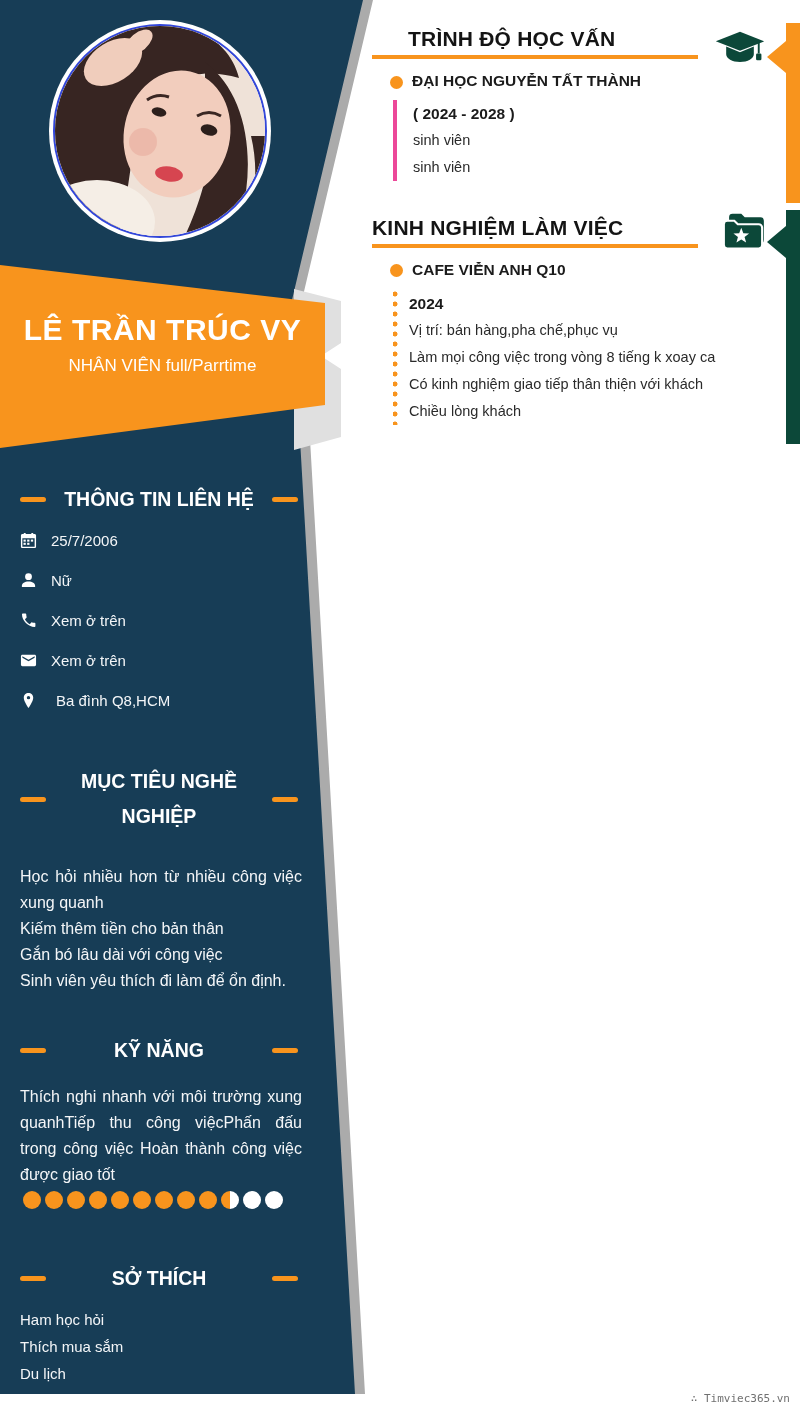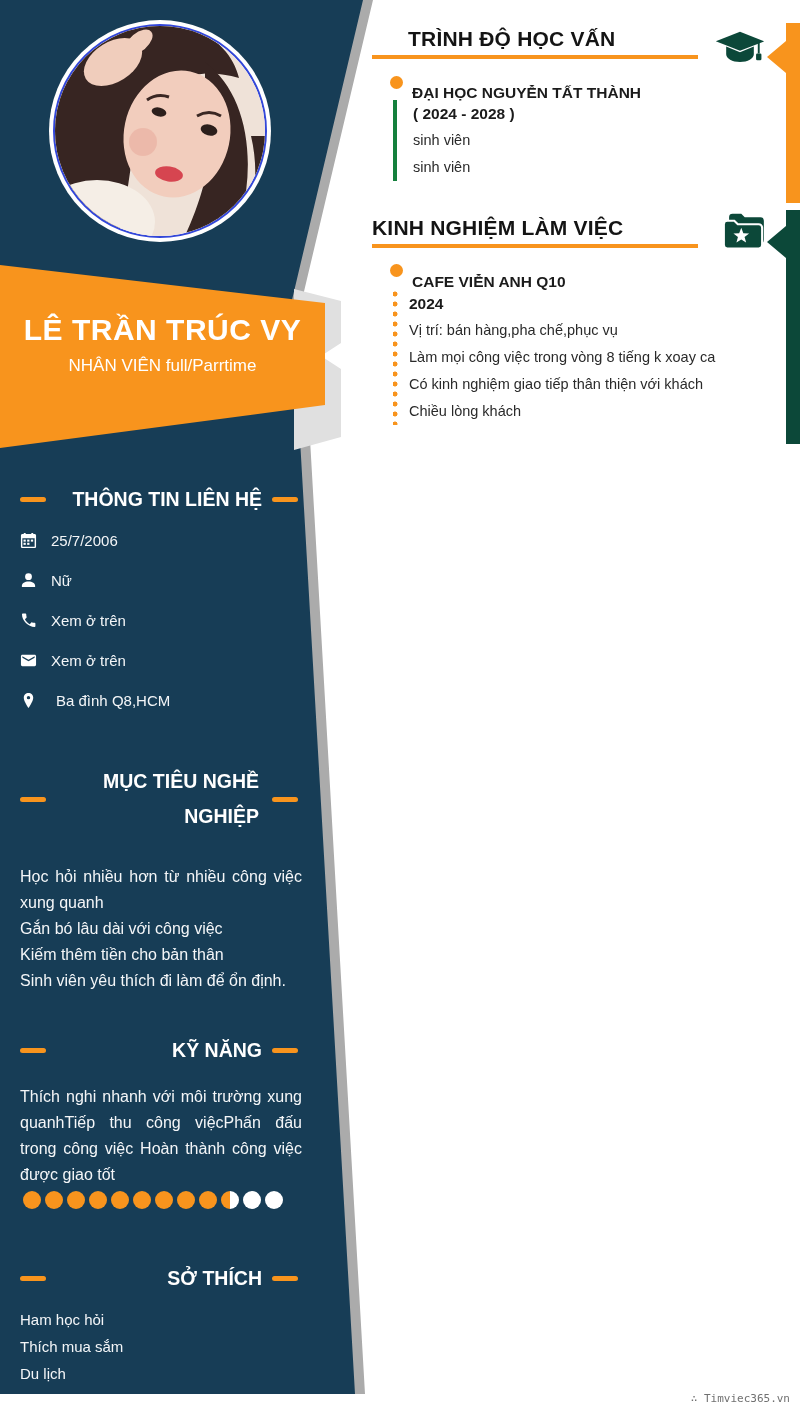--- a/index.html
+++ b/index.html
@@ -18,39 +18,39 @@
   
   #name-banner{position:absolute;left:0;top:265px;width:325px;height:183px;background:#F8941D;
     clip-path:polygon(0 0,100% 20.8%,100% 76.5%,0 100%);
     display:flex;flex-direction:column;align-items:center;justify-content:center;}
   #name-banner .inner{transform:translateY(-12px);text-align:center;}
   .full-name{color:#ffffff;font-size:30px;font-weight:bold;letter-spacing:.5px;}
   .job-title{color:#ffffff;font-size:17px;margin-top:9px;}
   
   .side-heading{position:absolute;left:20px;width:278px;display:flex;align-items:center;gap:10px;}
   .side-heading .dash{flex:0 0 26px;height:5px;border-radius:3px;background:#F8941D;}
-  .side-heading .htext{flex:1;text-align:right;color:#ffffff;font-weight:bold;font-size:19.5px;line-height:35px;}
+  .side-heading .htext{flex:1;text-align:center;color:#ffffff;font-weight:bold;font-size:19.5px;line-height:35px;}
   .side-text{color:#F4F6F8;font-size:15px;}
   .contact-row{position:absolute;left:20px;width:290px;height:24px;display:flex;align-items:center;gap:14px;}
   .contact-row svg{width:17px;height:17px;flex:0 0 17px;}
   .para{position:absolute;left:20px;width:282px;text-align:justify;line-height:26px;color:#F4F6F8;font-size:16px;}
   #skill-rating-dots{position:absolute;left:23px;top:1191px;display:flex;gap:4px;}
   .dot{width:18px;height:18px;border-radius:50%;display:inline-block;}
   .dot.full{background:#F8941D;}
   .dot.half{background:linear-gradient(90deg,#F8941D 50%,#ffffff 50%);}
   .dot.empty{background:#ffffff;}
   .interest-list{position:absolute;left:20px;top:1306px;line-height:27px;}
   
   .main-heading{position:absolute;left:372px;font-size:21px;font-weight:bold;color:#141414;letter-spacing:.2px;}
   .main-underline{position:absolute;left:372px;width:326px;height:4px;background:#F8941D;}
   .entry-bullet{position:absolute;width:13px;height:13px;border-radius:50%;background:#F8941D;}
-  .entry-title{position:absolute;font-size:15.5px;font-weight:bold;color:#1B1B1B;margin-top:12px;}
+  .entry-title{position:absolute;font-size:15.5px;font-weight:bold;color:#1B1B1B;}
   .entry-body{position:absolute;left:393px;padding-left:16px;line-height:27px;font-size:14.5px;color:#2A2A2A;}
   .entry-body .period{font-weight:bold;font-size:15.5px;color:#1B1B1B;}
-  #edu-body{border-left:4px solid #15803d;}
+  #edu-body{border-left:4px solid #ec4899;}
   #exp-body{background:radial-gradient(circle at 2px 4px,#F8941D 2.2px,transparent 2.8px) 0 0/5px 10px repeat-y;}
   .side-bar-accent{position:absolute;left:786px;width:14px;}
   .accent-arrow{position:absolute;width:0;height:0;border-top:16px solid transparent;border-bottom:16px solid transparent;}
   
   #watermark{position:absolute;top:1392px;right:10px;font-family:"DejaVu Sans Mono",monospace;font-size:11px;color:#707070;}
 </style>
 </head>
 <body>
 
 <div id="canvas">
@@ -129,22 +129,22 @@
     <span class="side-text">Ba đình Q8,HCM</span>
   </div>
 
   <div class="side-heading" style="top:764px;">
     <span class="dash"></span>
     <span class="htext" style="max-width:200px;margin:0 auto;">MỤC TIÊU NGHỀ NGHIỆP</span>
     <span class="dash"></span>
   </div>
   <div class="para" style="top:864px;">
     <div>Học hỏi nhiều hơn từ nhiều công việc xung quanh</div>
+    <div>Kiếm thêm tiền cho bản thân</div>
     <div>Gắn bó lâu dài với công việc</div>
-    <div>Kiếm thêm tiền cho bản thân</div>
     <div>Sinh viên yêu thích đi làm để ổn định.</div>
   </div>
 
   <div class="side-heading" style="top:1033px;">
     <span class="dash"></span>
     <span class="htext">KỸ NĂNG</span>
     <span class="dash"></span>
   </div>
   <div class="para" style="top:1084px;">Thích nghi nhanh với môi trường xung quanhTiếp thu công việcPhấn đấu trong công việc Hoàn thành công việc được giao tốt</div>
   <div id="skill-rating-dots">

